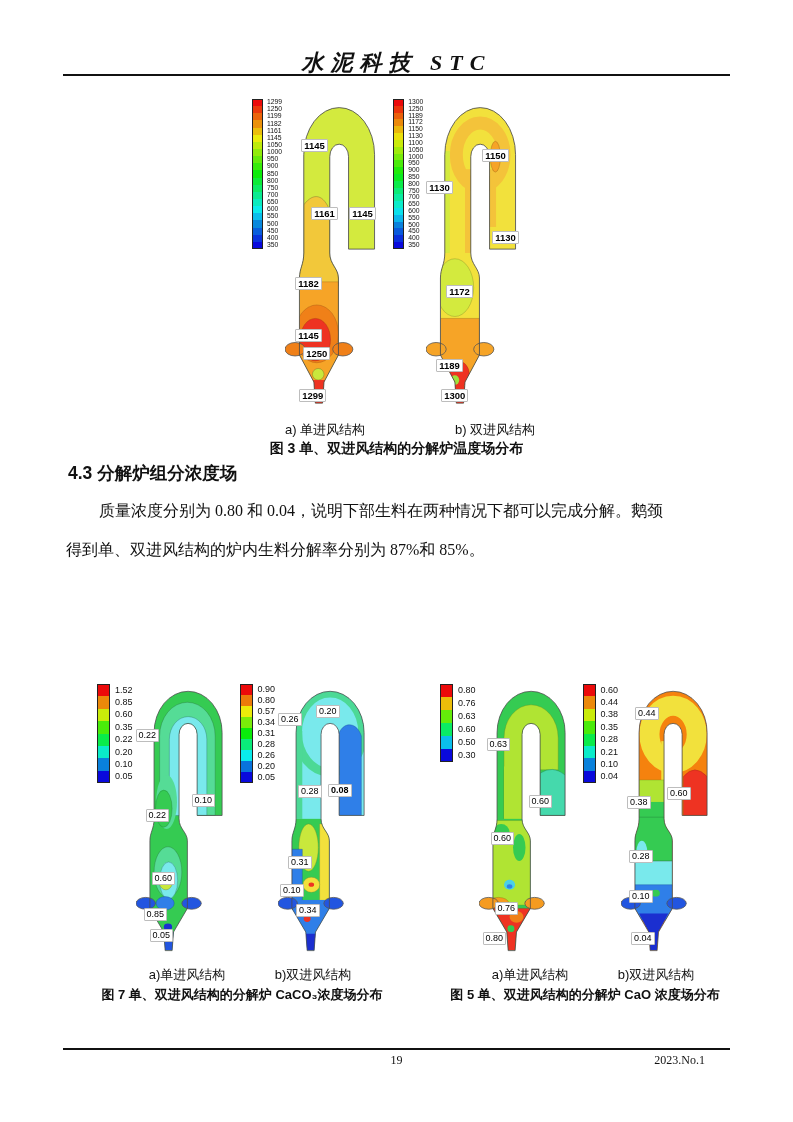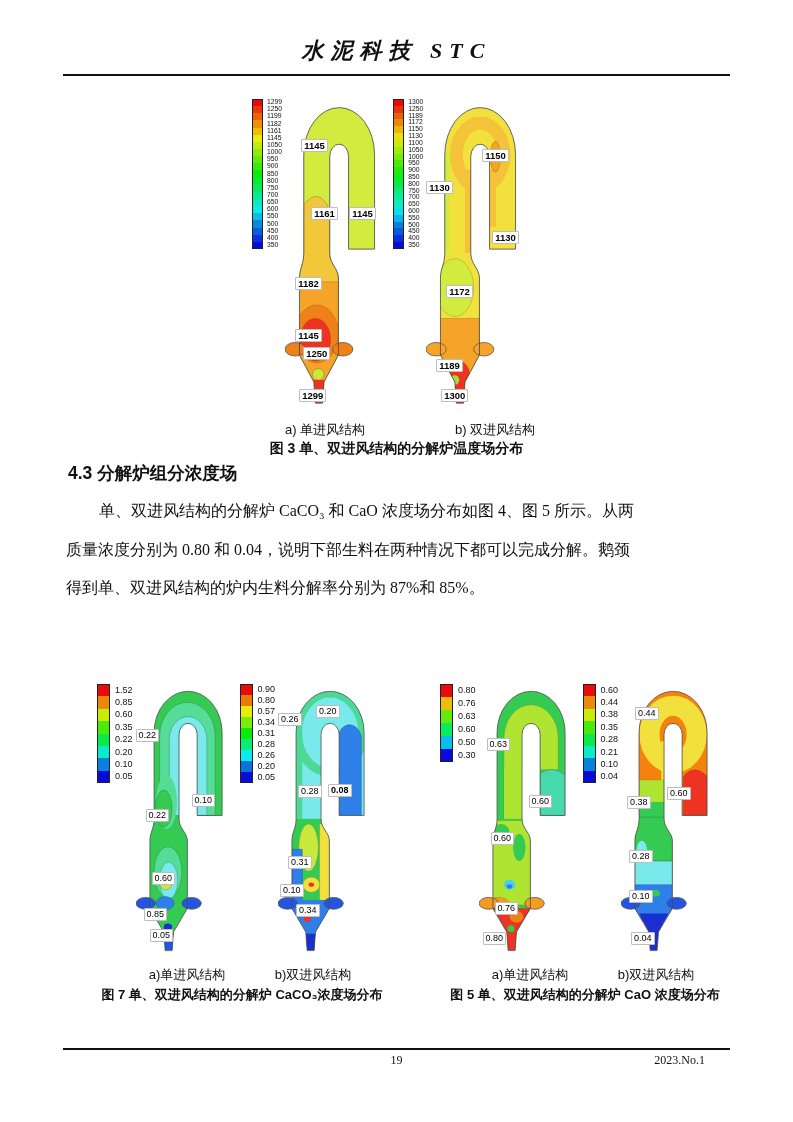--- a/index.html
+++ b/index.html
@@ -1,19 +1,19 @@
 <!DOCTYPE html>
 <html><head>
 <meta charset="utf-8">
 <style>
   html,body{margin:0;padding:0;}
   body{width:793px;height:1122px;background:#ffffff;position:relative;overflow:hidden;
        font-family:"Liberation Serif",serif;color:#111;}
   
-  .journal-title{position:absolute;top:36px;left:0;width:100%;text-align:center;
+  .journal-title{position:absolute;top:48px;left:0;width:100%;text-align:center;
        font-size:22px;font-weight:bold;font-style:italic;letter-spacing:7px;}
   .head-rule{position:absolute;top:74px;left:63px;width:667px;height:2px;background:#111;}
   
   .figrow{position:absolute;display:flex;align-items:flex-start;text-align:center;}
   .fig3-row{top:97px;left:252px;}
   .panel{display:flex;align-items:flex-start;}
   .plot-wrap{position:relative;}
   .plot{display:block;}
   .plot *{vector-effect:non-scaling-stroke;}
   .sil{fill:none;stroke:#4a4a4a;stroke-width:1;}
@@ -310,21 +310,20 @@
     </div>
   </div>
 </div>
 <div class="sublabel" style="top:421px;left:250px;width:150px">a) 单进风结构</div>
 <div class="sublabel" style="top:421px;left:420px;width:150px">b) 双进风结构</div>
 <div class="figcap" style="top:440px;left:0;width:100%;font-size:14px">图 3 单、双进风结构的分解炉温度场分布</div>
 
 <div class="sec-heading">4.3 分解炉组分浓度场</div>
 <div class="para">
 
-<div>单、双进风结构的分解炉 CaCO₃ 和 CaO 浓度场分布如图 4、图 5 所示。从两</div>
     <div>质量浓度分别为 0.80 和 0.04，说明下部生料在两种情况下都可以完成分解。鹅颈</div>
     <div>得到单、双进风结构的炉内生料分解率分别为 87%和 85%。</div>
   </div>
 
 <div class="figblock" style="left:97px">
   <div class="fb-row">
 
     <div class="panel">
       <div class="legend lg45" style="--rh:12.4px">
 

